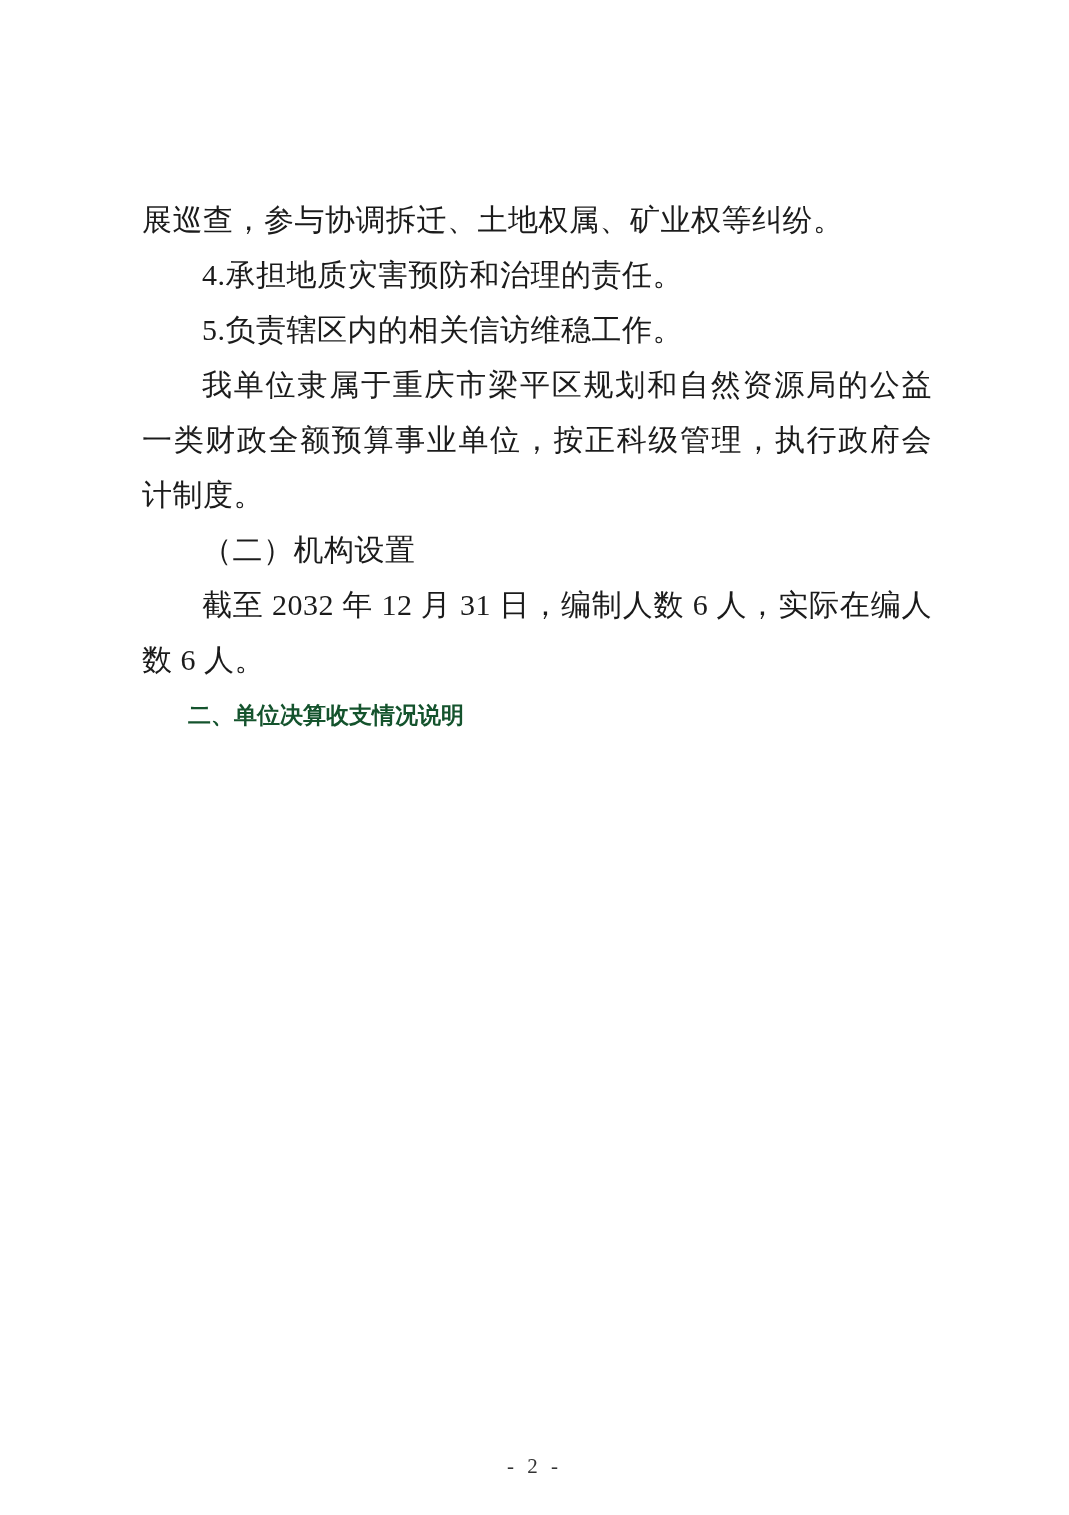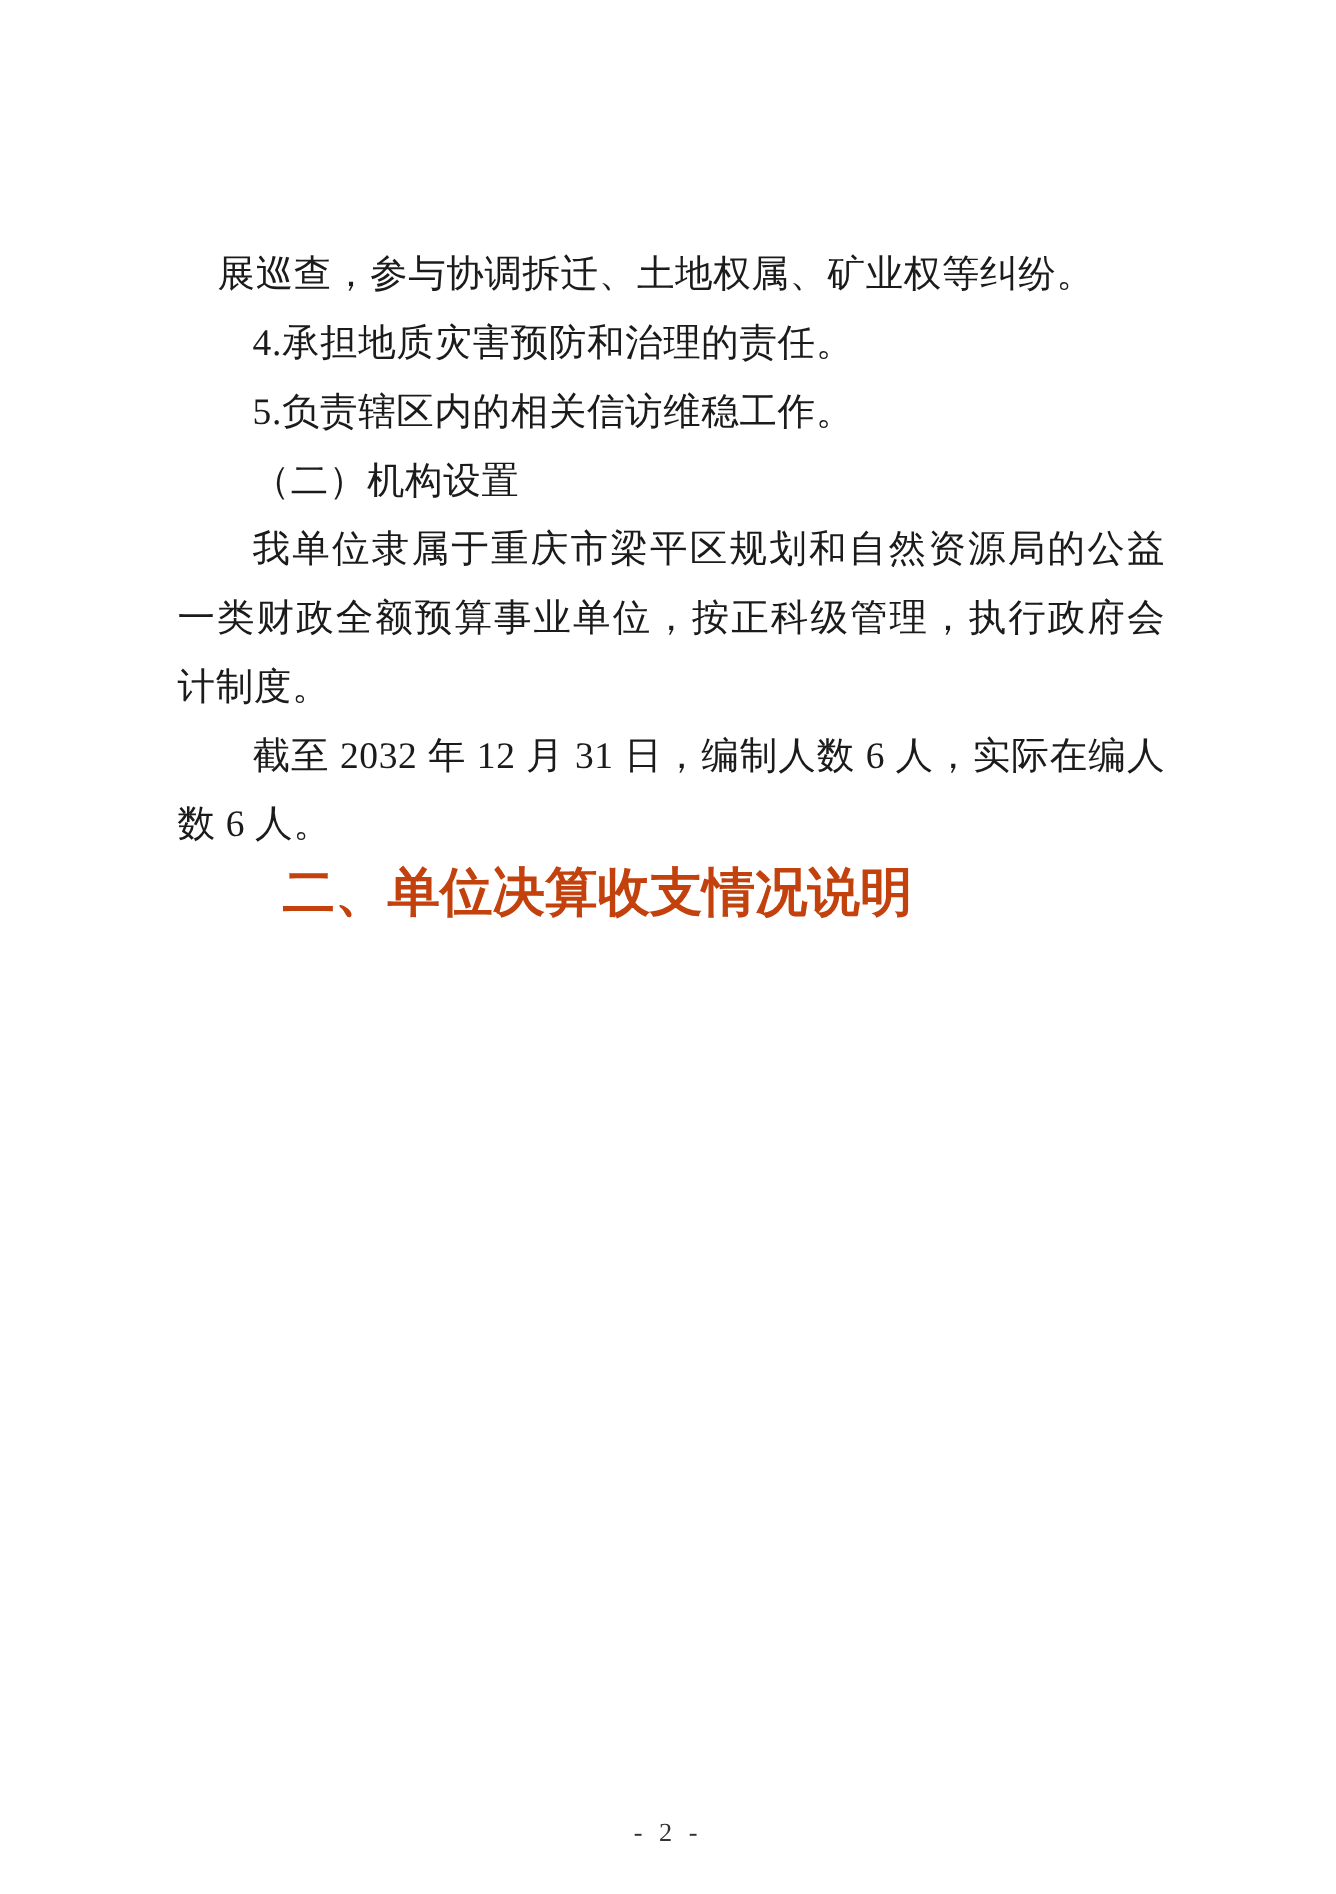--- a/index.html
+++ b/index.html
@@ -27,33 +27,32 @@
     margin: 0;
     font-size: 30px;
     line-height: 55px;
     text-align: justify;
     text-indent: 2em;
     letter-spacing: 0.5px;
     word-break: break-all;
   }
   .para.no-indent {
     text-indent: 0;
-    margin-left: 32px;
   }
   .para.lh-tall {
     line-height: 60px;
   }
   .heading {
     margin: 0;
-    font-size: 42px;
+    font-size: 23px;
     line-height: 56px;
-    font-family: Liberation Serif, serif;
+    font-family: Liberation Sans, sans-serif;
     font-weight: bold;
     text-indent: 2em;
-    color: #c2410c;
+    color: #14532d;
   }
   .footer {
     position: absolute;
     left: 0;
     right: 0;
     bottom: 36px;
     text-align: center;
     font-size: 21px;
     letter-spacing: 4px;
     color: #333333;
@@ -61,19 +60,19 @@
   }
 </style>
 </head>
 <body>
 
 <div class="page">
   <div class="content">
     <p class="para no-indent">展巡查，参与协调拆迁、土地权属、矿业权等纠纷。</p>
     <p class="para">4.承担地质灾害预防和治理的责任。</p>
     <p class="para">5.负责辖区内的相关信访维稳工作。</p>
+    <p class="para">我单位隶属于重庆市梁平区规划和自然资源局的公益一类财政全额预算事业单位，按正科级管理，执行政府会计制度。</p>
     <p class="para">（二）机构设置</p>
-    <p class="para">我单位隶属于重庆市梁平区规划和自然资源局的公益一类财政全额预算事业单位，按正科级管理，执行政府会计制度。</p>
     <p class="para">截至 2032 年 12 月 31 日，编制人数 6 人，实际在编人数 6 人。</p>
     <h2 class="heading">二、单位决算收支情况说明</h2>
   </div>
   <div class="footer">- 2 -</div>
 </div>
 
 </body></html>

